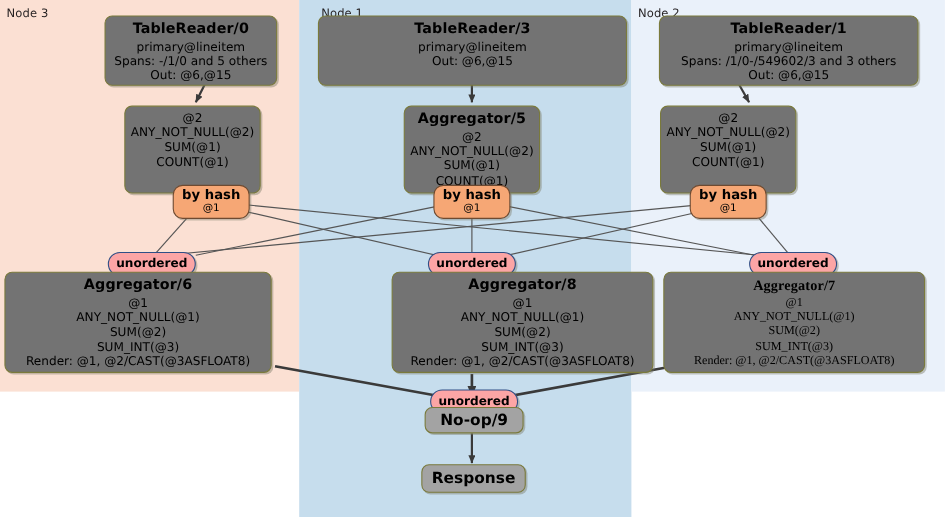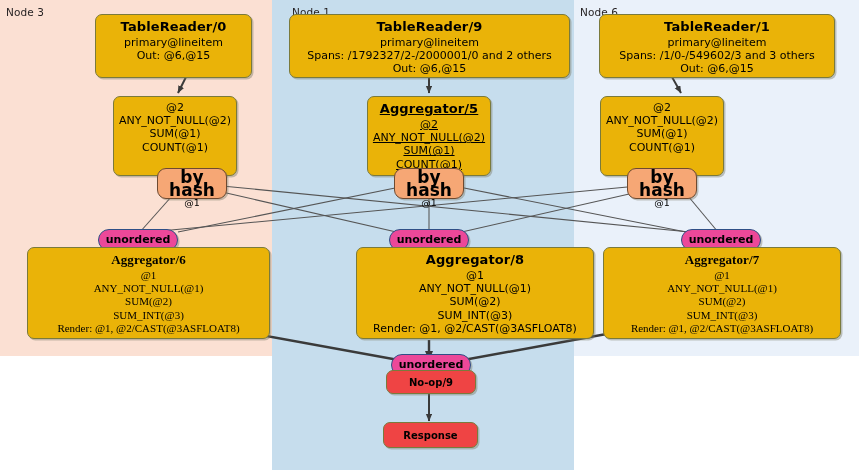--- a/index.html
+++ b/index.html
@@ -17,21 +17,21 @@
     font-family:"DejaVu Sans","Liberation Sans",sans-serif;
     white-space:nowrap;letter-spacing:.1px;
   }
 
   
   #edges{position:absolute;left:0;top:0;width:859px;height:470px;}
 
   
   .gbox{
     position:absolute;box-sizing:border-box;
-    background:#eab308;border:1px solid #7a7a3c;border-radius:7px;
+    background:#737373;border:1px solid #7a7a3c;border-radius:7px;
     text-align:center;color:#000;
     font-size:11px;line-height:13.2px;
     padding-top:4px;
     box-shadow:1.5px 1.5px 0 rgba(120,120,100,.42);
   }
   .gbox .ttl{
     display:block;font-weight:bold;font-size:13px;line-height:16px;
     letter-spacing:.1px;padding-bottom:1px;
   }
   .gbox .ln{display:block;white-space:nowrap;}
@@ -39,48 +39,48 @@
   
   .pill{
     position:absolute;box-sizing:border-box;border-radius:11px;
     text-align:center;color:#000;border:1px solid #555;
     box-shadow:1.5px 1.5px 0 rgba(120,120,100,.40);
   }
   .pill.hash{
     background:#f6a775;border-color:#6e4a31;border-radius:9px;
     padding-top:2px;
   }
-  .pill.hash .ph{display:block;font-weight:bold;font-size:17px;line-height:13px;}
+  .pill.hash .ph{display:block;font-weight:bold;font-size:12px;line-height:13px;}
   .pill.hash .pa{display:block;font-size:9.5px;line-height:11px;}
   .pill.uno{
-    background:#ec4899;border-color:#2f4f86;border-radius:12px;
+    background:#fca5a5;border-color:#2f4f86;border-radius:12px;
     font-weight:bold;font-size:11px;line-height:20px;
   }
 
   
   .sbox{
     position:absolute;box-sizing:border-box;
-    background:#ef4444;border:1px solid #7a7a3c;border-radius:7px;
-    text-align:center;color:#000;font-weight:bold;font-size:10px;
+    background:#a3a3a3;border:1px solid #7a7a3c;border-radius:7px;
+    text-align:center;color:#000;font-weight:bold;font-size:14px;
     display:flex;align-items:center;justify-content:center;
     box-shadow:1.5px 1.5px 0 rgba(120,120,100,.42);
   }
 </style>
 </head>
 <body>
 
 <div id="stage">
 
   <div class="panel" style="left:0px;top:0px;width:272px;height:356px;background:#fbe0d3;"></div>
   <div class="panel" style="left:272px;top:0px;width:302px;height:470px;background:#c6dded;"></div>
   <div class="panel" style="left:574px;top:0px;width:285px;height:356px;background:#eaf1fa;"></div>
 
   <div class="panel-label" style="left:6px;top:6px;">Node 3</div>
   <div class="panel-label" style="left:292px;top:6px;">Node 1</div>
-  <div class="panel-label" style="left:580px;top:6px;">Node 6</div>
+  <div class="panel-label" style="left:580px;top:6px;">Node 2</div>
 
   <svg id="edges" viewBox="0 0 859 470" xmlns="http://www.w3.org/2000/svg">
     <defs>
       <marker id="ah" markerWidth="9" markerHeight="9" refX="7.2" refY="3.2" orient="auto" markerUnits="userSpaceOnUse">
         <path d="M0,0 L7.6,3.2 L0,6.4 z" fill="#3a3a3a"></path>
       </marker>
       <marker id="ahb" markerWidth="12" markerHeight="12" refX="9" refY="4" orient="auto" markerUnits="userSpaceOnUse">
         <path d="M0,0 L9.6,4 L0,8 z" fill="#3a3a3a"></path>
       </marker>
     </defs>
@@ -104,45 +104,45 @@
     <path d="M250,333 L415,363" stroke="#3a3a3a" stroke-width="2.4" fill="none" marker-end="url(#ahb)"></path>
     <path d="M429,340 L429,360" stroke="#3a3a3a" stroke-width="2.4" fill="none" marker-end="url(#ahb)"></path>
     <path d="M612,333 L447,363" stroke="#3a3a3a" stroke-width="2.4" fill="none" marker-end="url(#ahb)"></path>
 
     <path d="M429,394 L429,421" stroke="#3a3a3a" stroke-width="2" fill="none" marker-end="url(#ah)"></path>
   </svg>
 
   <div class="gbox" style="left:95px;top:14px;width:157px;height:64px;">
     <span class="ttl">TableReader/0</span>
     <span class="ln">primary@lineitem</span>
+    <span class="ln">Spans: -/1/0 and 5 others</span>
     <span class="ln">Out: @6,@15</span>
   </div>
 
   <div class="gbox" style="left:289px;top:14px;width:281px;height:64px;">
-    <span class="ttl">TableReader/9</span>
+    <span class="ttl">TableReader/3</span>
     <span class="ln">primary@lineitem</span>
-    <span class="ln">Spans: /1792327/2-/2000001/0 and 2 others</span>
     <span class="ln">Out: @6,@15</span>
   </div>
 
   <div class="gbox" style="left:599px;top:14px;width:236px;height:64px;">
     <span class="ttl">TableReader/1</span>
     <span class="ln">primary@lineitem</span>
     <span class="ln">Spans: /1/0-/549602/3 and 3 others</span>
     <span class="ln">Out: @6,@15</span>
   </div>
 
   <div class="gbox" style="left:113px;top:96px;width:124px;height:80px;">
     <span class="ln">@2</span>
     <span class="ln">ANY_NOT_NULL(@2)</span>
     <span class="ln">SUM(@1)</span>
     <span class="ln">COUNT(@1)</span>
   </div>
 
-  <div class="gbox" style="left:367px;top:96px;width:124px;height:80px;text-decoration:underline;">
+  <div class="gbox" style="left:367px;top:96px;width:124px;height:80px;">
     <span class="ttl">Aggregator/5</span>
     <span class="ln">@2</span>
     <span class="ln">ANY_NOT_NULL(@2)</span>
     <span class="ln">SUM(@1)</span>
     <span class="ln">COUNT(@1)</span>
   </div>
 
   <div class="gbox" style="left:600px;top:96px;width:124px;height:80px;">
     <span class="ln">@2</span>
     <span class="ln">ANY_NOT_NULL(@2)</span>
@@ -160,21 +160,21 @@
   </div>
   <div class="pill hash" style="left:627px;top:168px;width:70px;height:31px;">
     <span class="ph">by hash</span>
     <span class="pa">@1</span>
   </div>
 
   <div class="pill uno" style="left:98px;top:229px;width:80px;height:22px;">unordered</div>
   <div class="pill uno" style="left:389px;top:229px;width:80px;height:22px;">unordered</div>
   <div class="pill uno" style="left:681px;top:229px;width:80px;height:22px;">unordered</div>
 
-  <div class="gbox" style="left:27px;top:247px;width:243px;height:92px;font-family:Liberation Serif, serif;">
+  <div class="gbox" style="left:4px;top:247px;width:243px;height:92px;">
     <span class="ttl">Aggregator/6</span>
     <span class="ln">@1</span>
     <span class="ln">ANY_NOT_NULL(@1)</span>
     <span class="ln">SUM(@2)</span>
     <span class="ln">SUM_INT(@3)</span>
     <span class="ln">Render: @1, @2/CAST(@3ASFLOAT8)</span>
   </div>
 
   <div class="gbox" style="left:310px;top:247px;width:238px;height:92px;margin-left:46px;">
     <span class="ttl">Aggregator/8</span>

